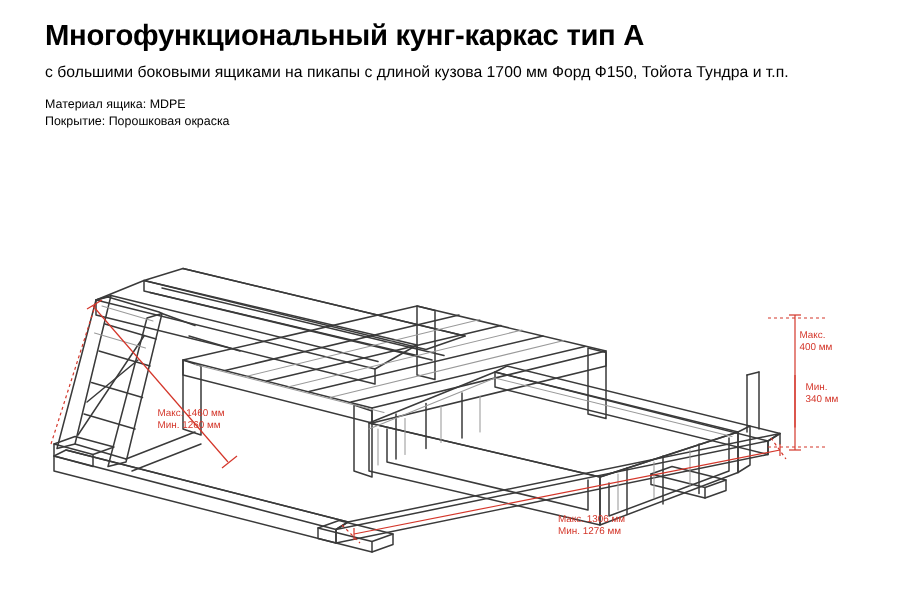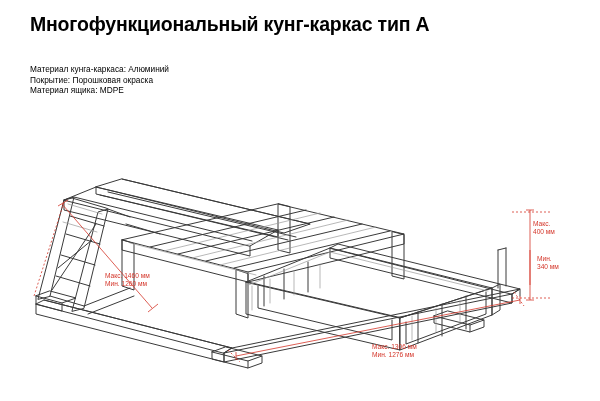--- a/index.html
+++ b/index.html
@@ -81,25 +81,25 @@
   svg {
     display: block;
   }
 </style>
 </head>
 <body>
 
 <div class="page">
 
   <div class="title">Многофункциональный кунг-каркас тип A</div>
+  <div class="subtitle">с большими боковыми ящиками на пикапы с длиной кузова 1700 мм Форд Ф150, Тойота Тундра и т.п.</div>
 
   <div class="specs">
-    <div>Материал кунга-каркаса: Алюминий</div>
+    <div>Материал ящика: MDPE</div>
     <div>Покрытие: Порошковая окраска</div>
-    <div>Материал ящика: MDPE</div>
   </div>
 
   <div class="drawing">
     <svg width="600" height="301" viewBox="0 0 600 301">
       <g fill="none" stroke="#3a3a3a" stroke-width="1" stroke-linejoin="round" stroke-linecap="round">
 
         <g stroke="#3a3a3a">
           <path d="M40 213 L222 258 L512 196 L330 152 Z" opacity="0"></path>
 
           <path d="M36 204 L44 200 L232 248 L224 253 Z"></path>

